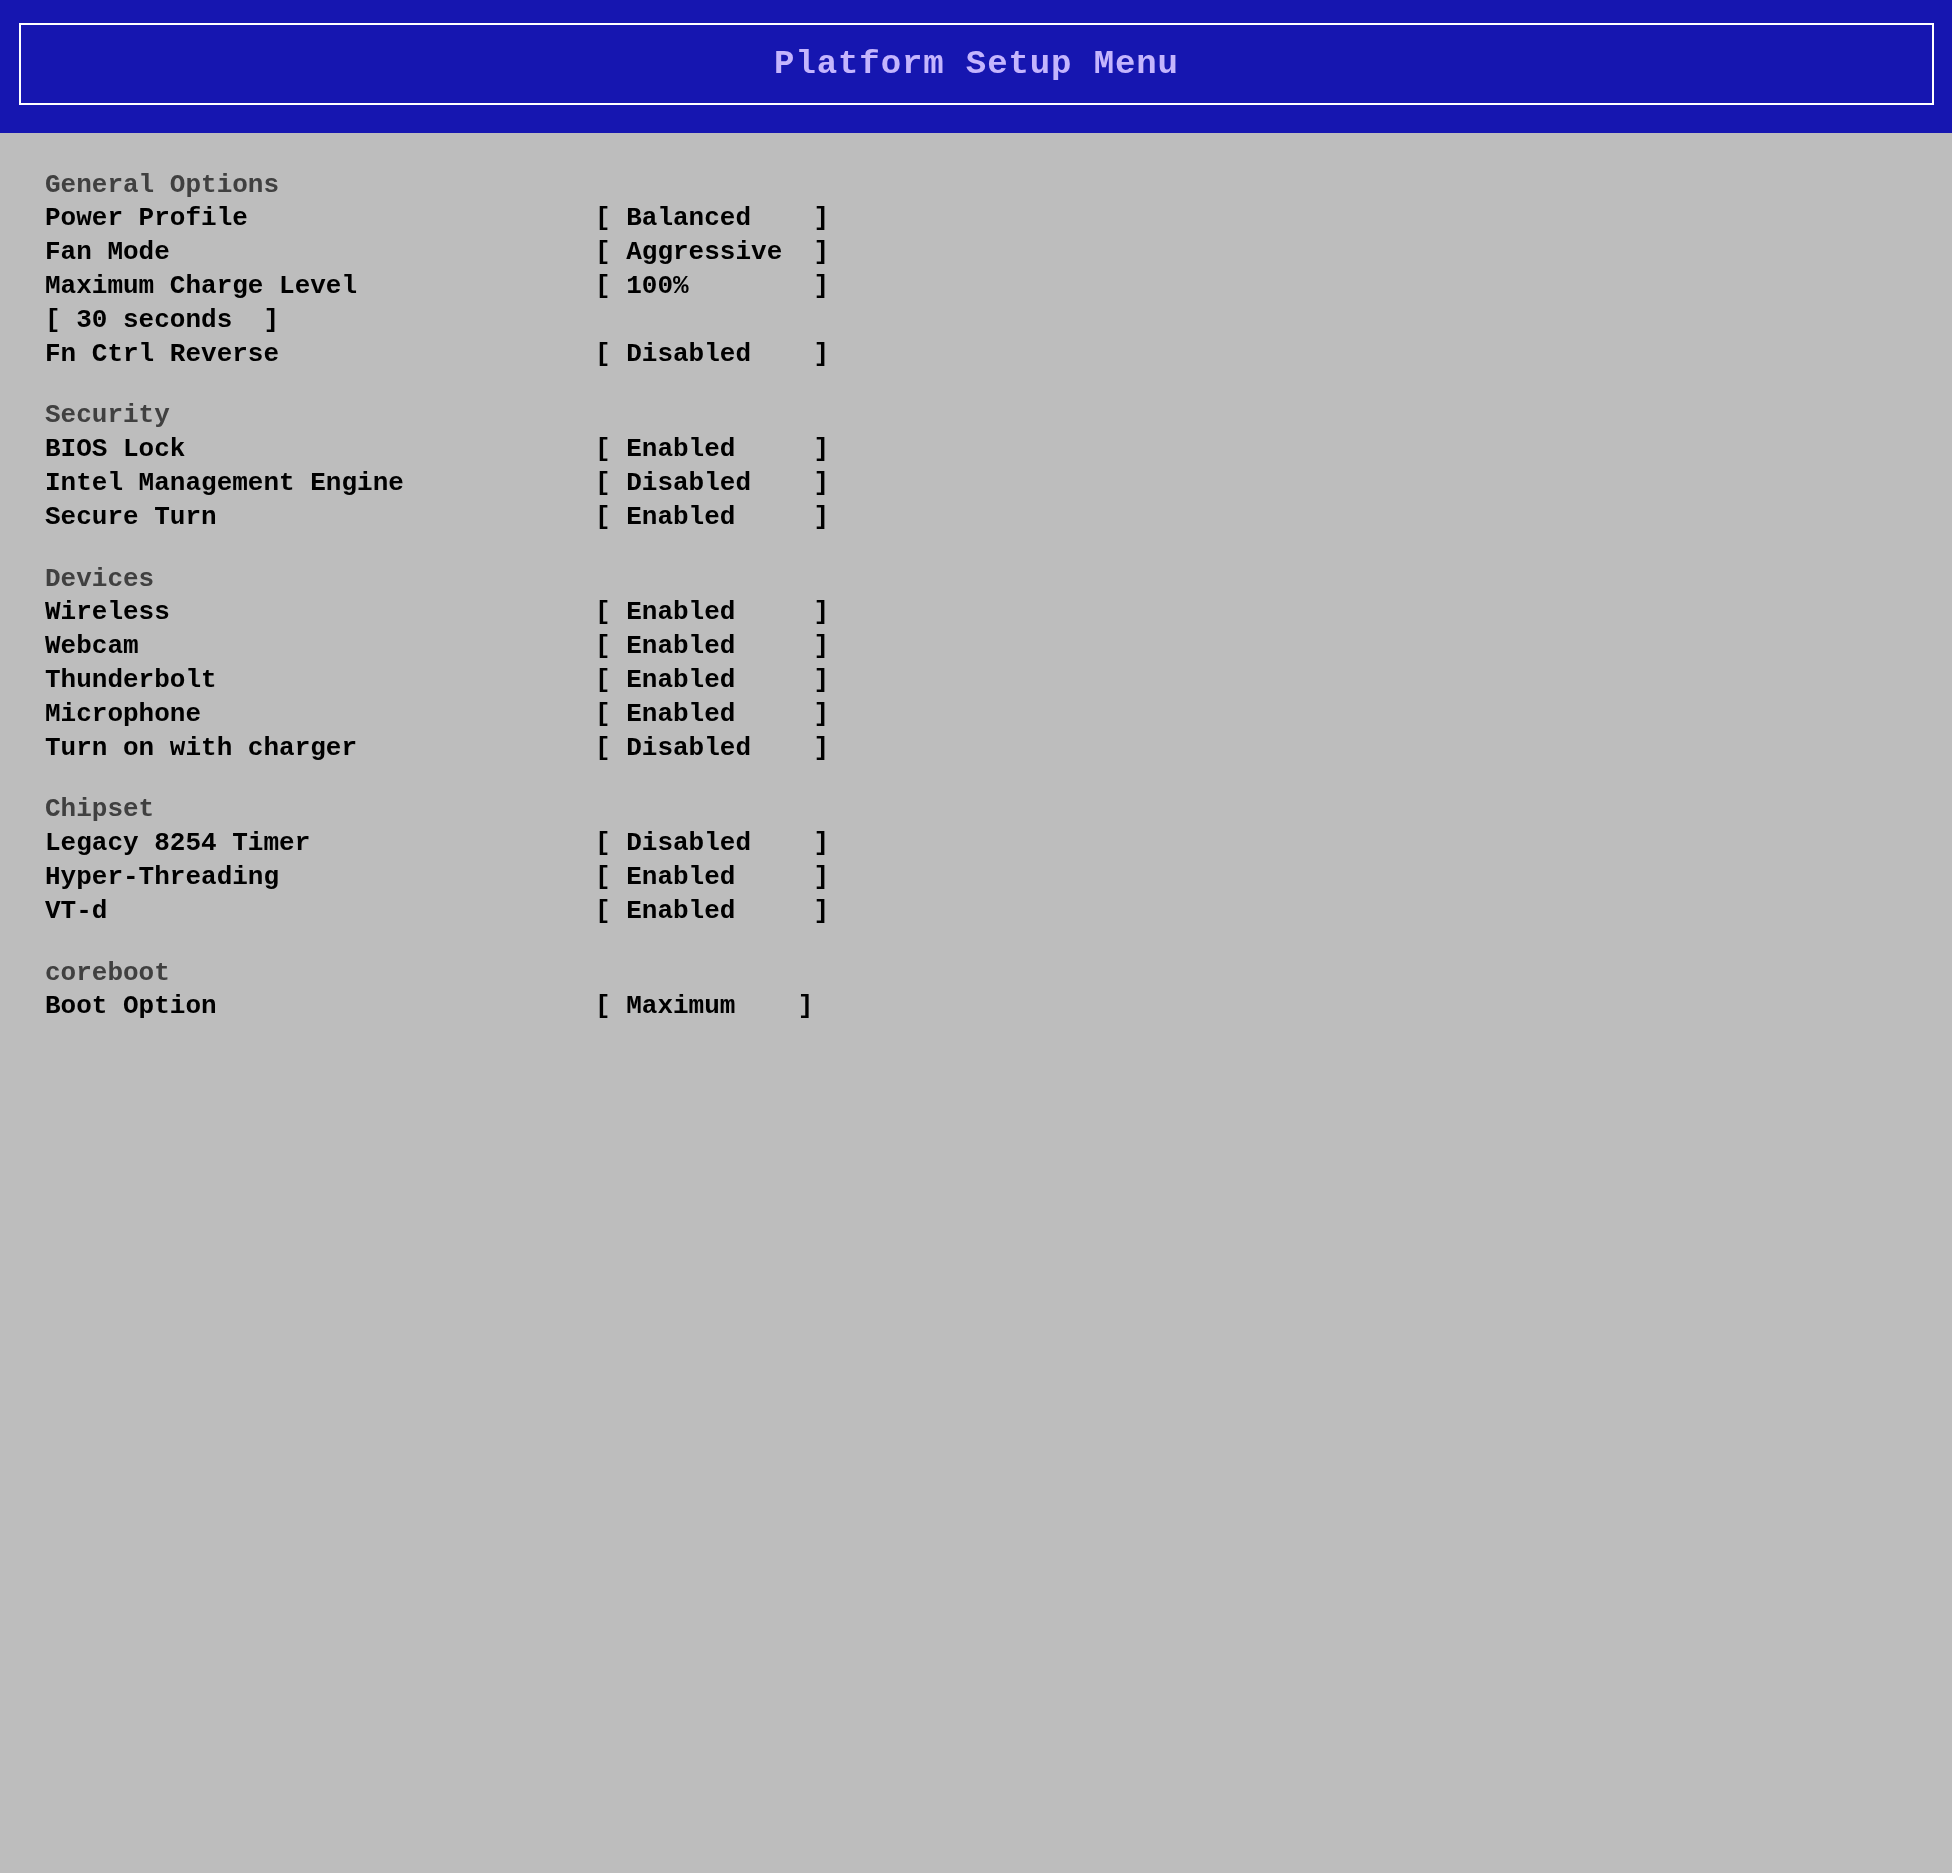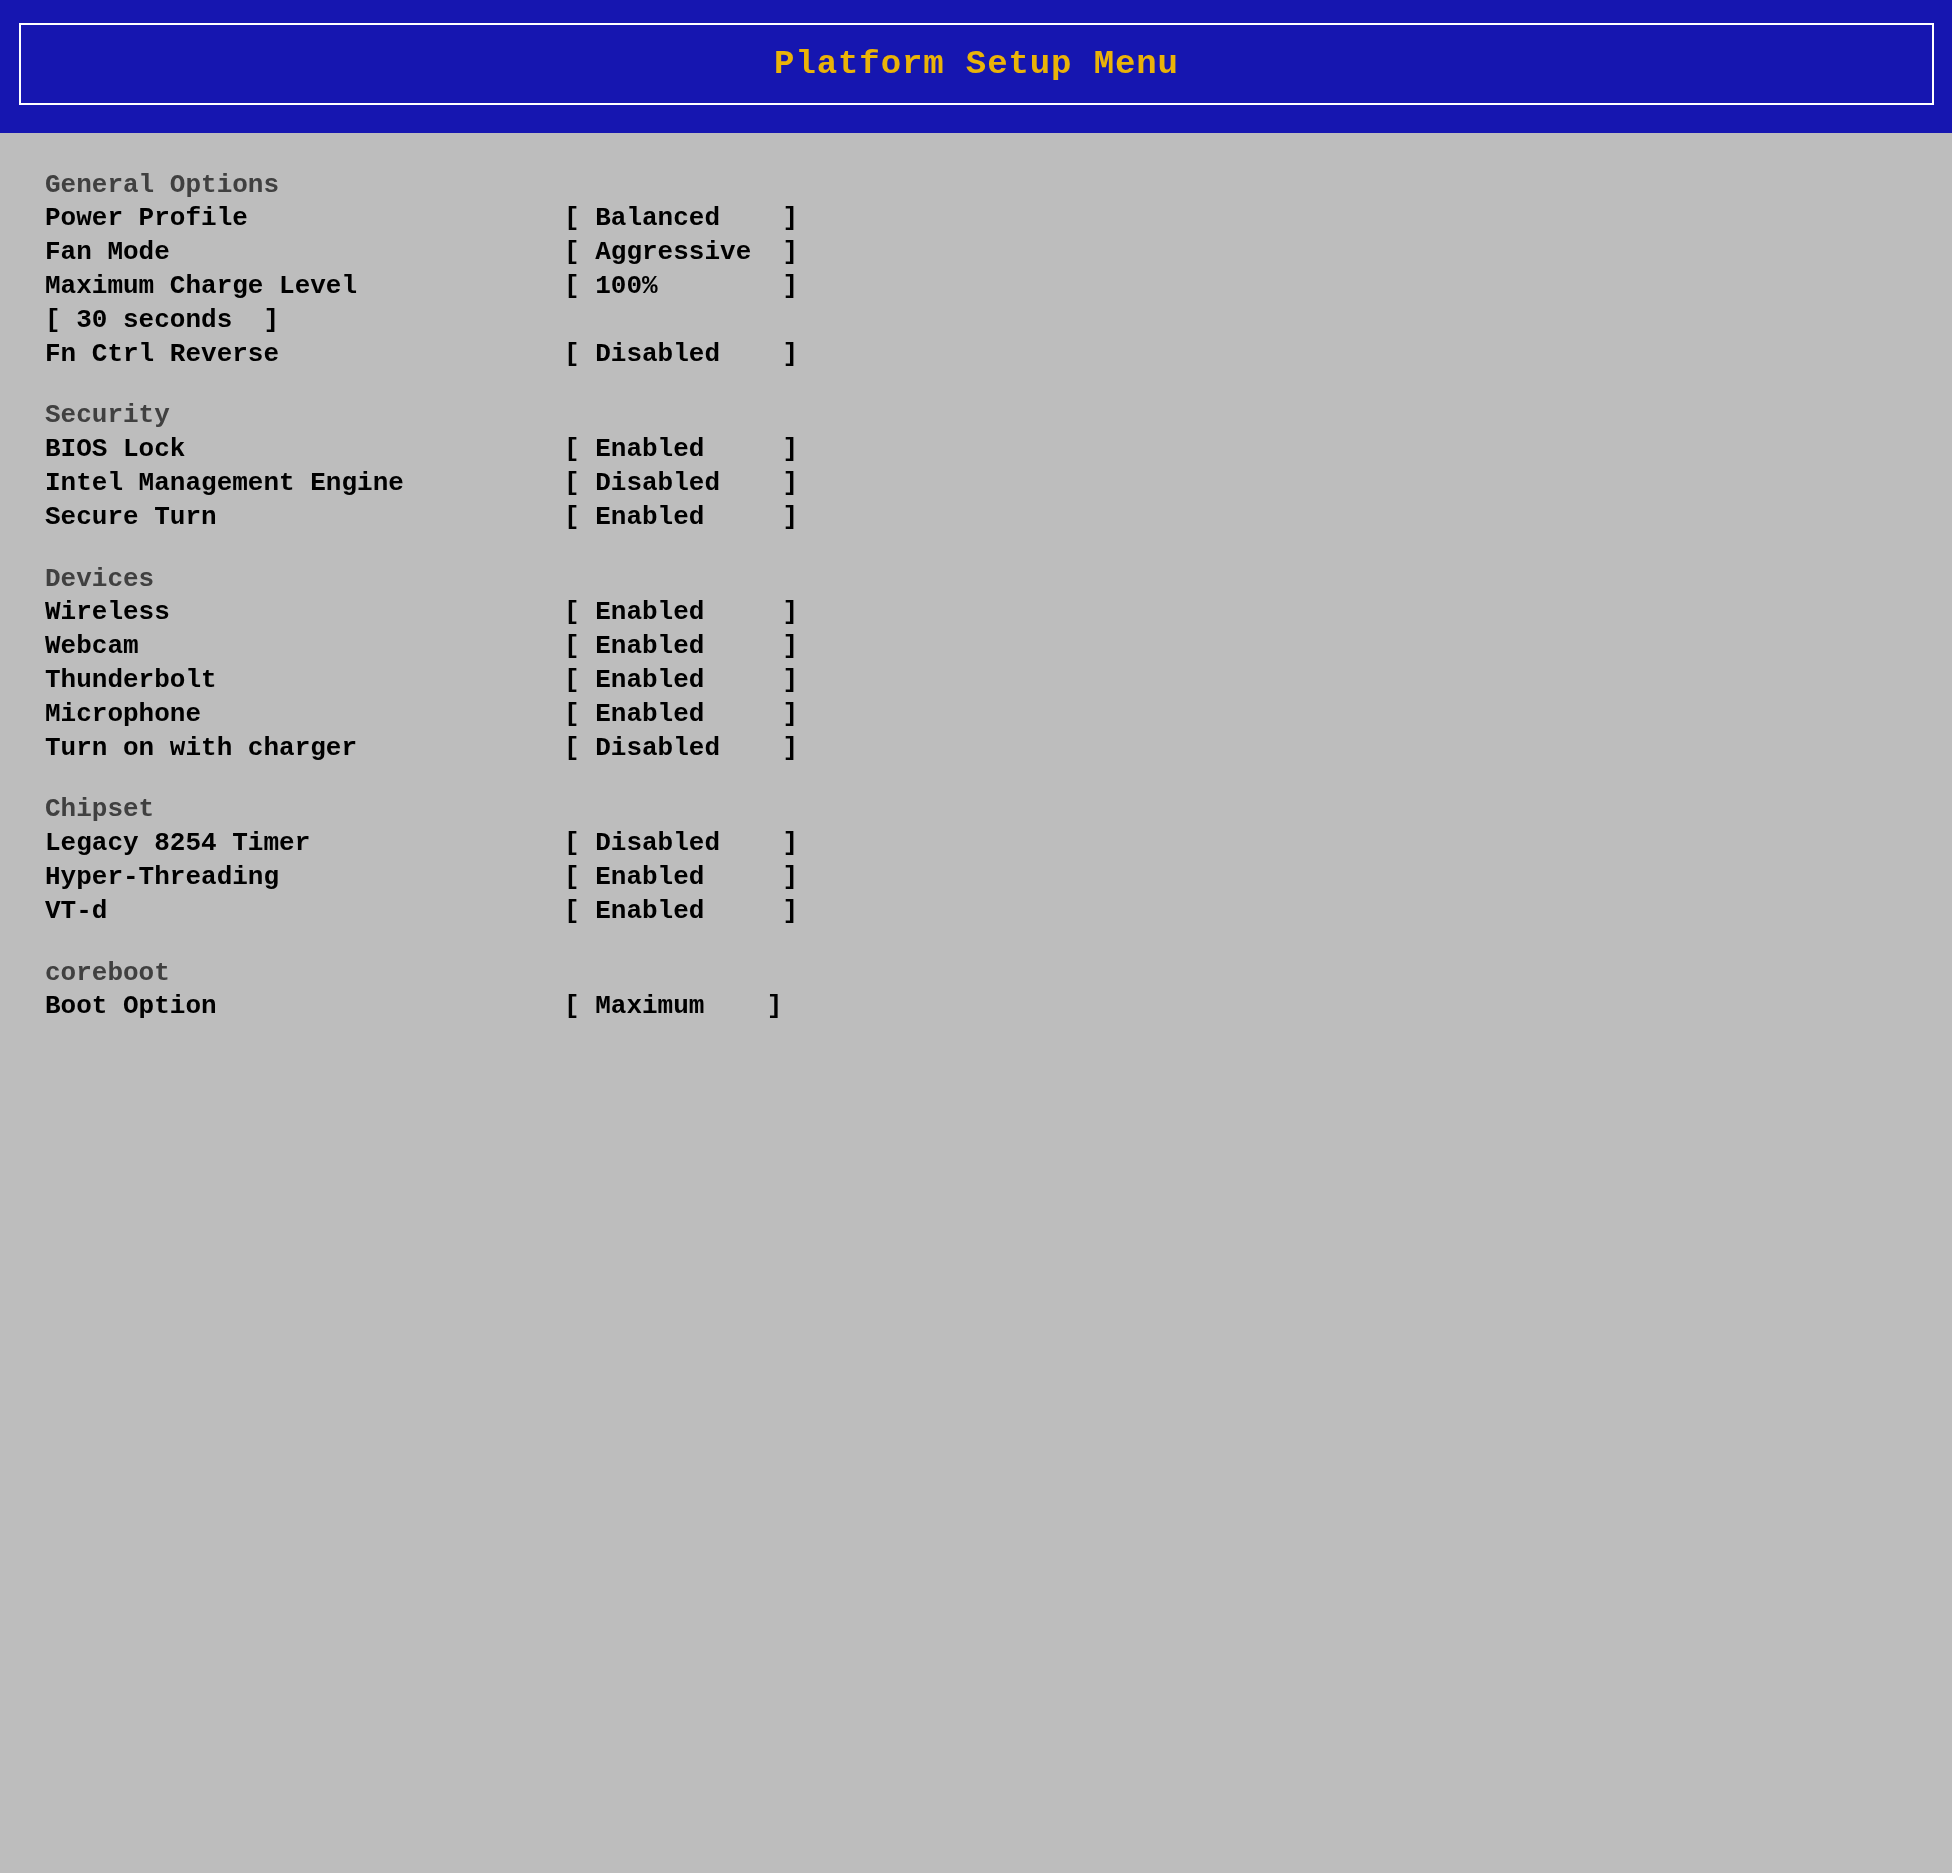--- a/index.html
+++ b/index.html
@@ -18,37 +18,38 @@
       overflow: hidden;
     }
     .header-bar {
       background: #1616b0;
       padding: 22.5px 19px 28px 19px;
     }
     .header-inner {
       border: 2.8px solid #ffffff;
       padding: 17px 0;
       text-align: center;
-      color: #eab308;
+      color: #c4b5fd;
       font-size: 34px;
       letter-spacing: 0.9px;
     }
     .content {
       padding: 36px 45px;
     }
     .section-header {
       color: #404040;
       margin-top: 28px;
     }
     .section-header:first-child {
       margin-top: 0;
     }
     .row {
       display: flex;
       color: #000000;
+      gap: 31px;
     }
     .label {
       width: 519px;
       white-space: pre;
     }
     .value {
       white-space: pre;
     }
   </style>
 </head>

